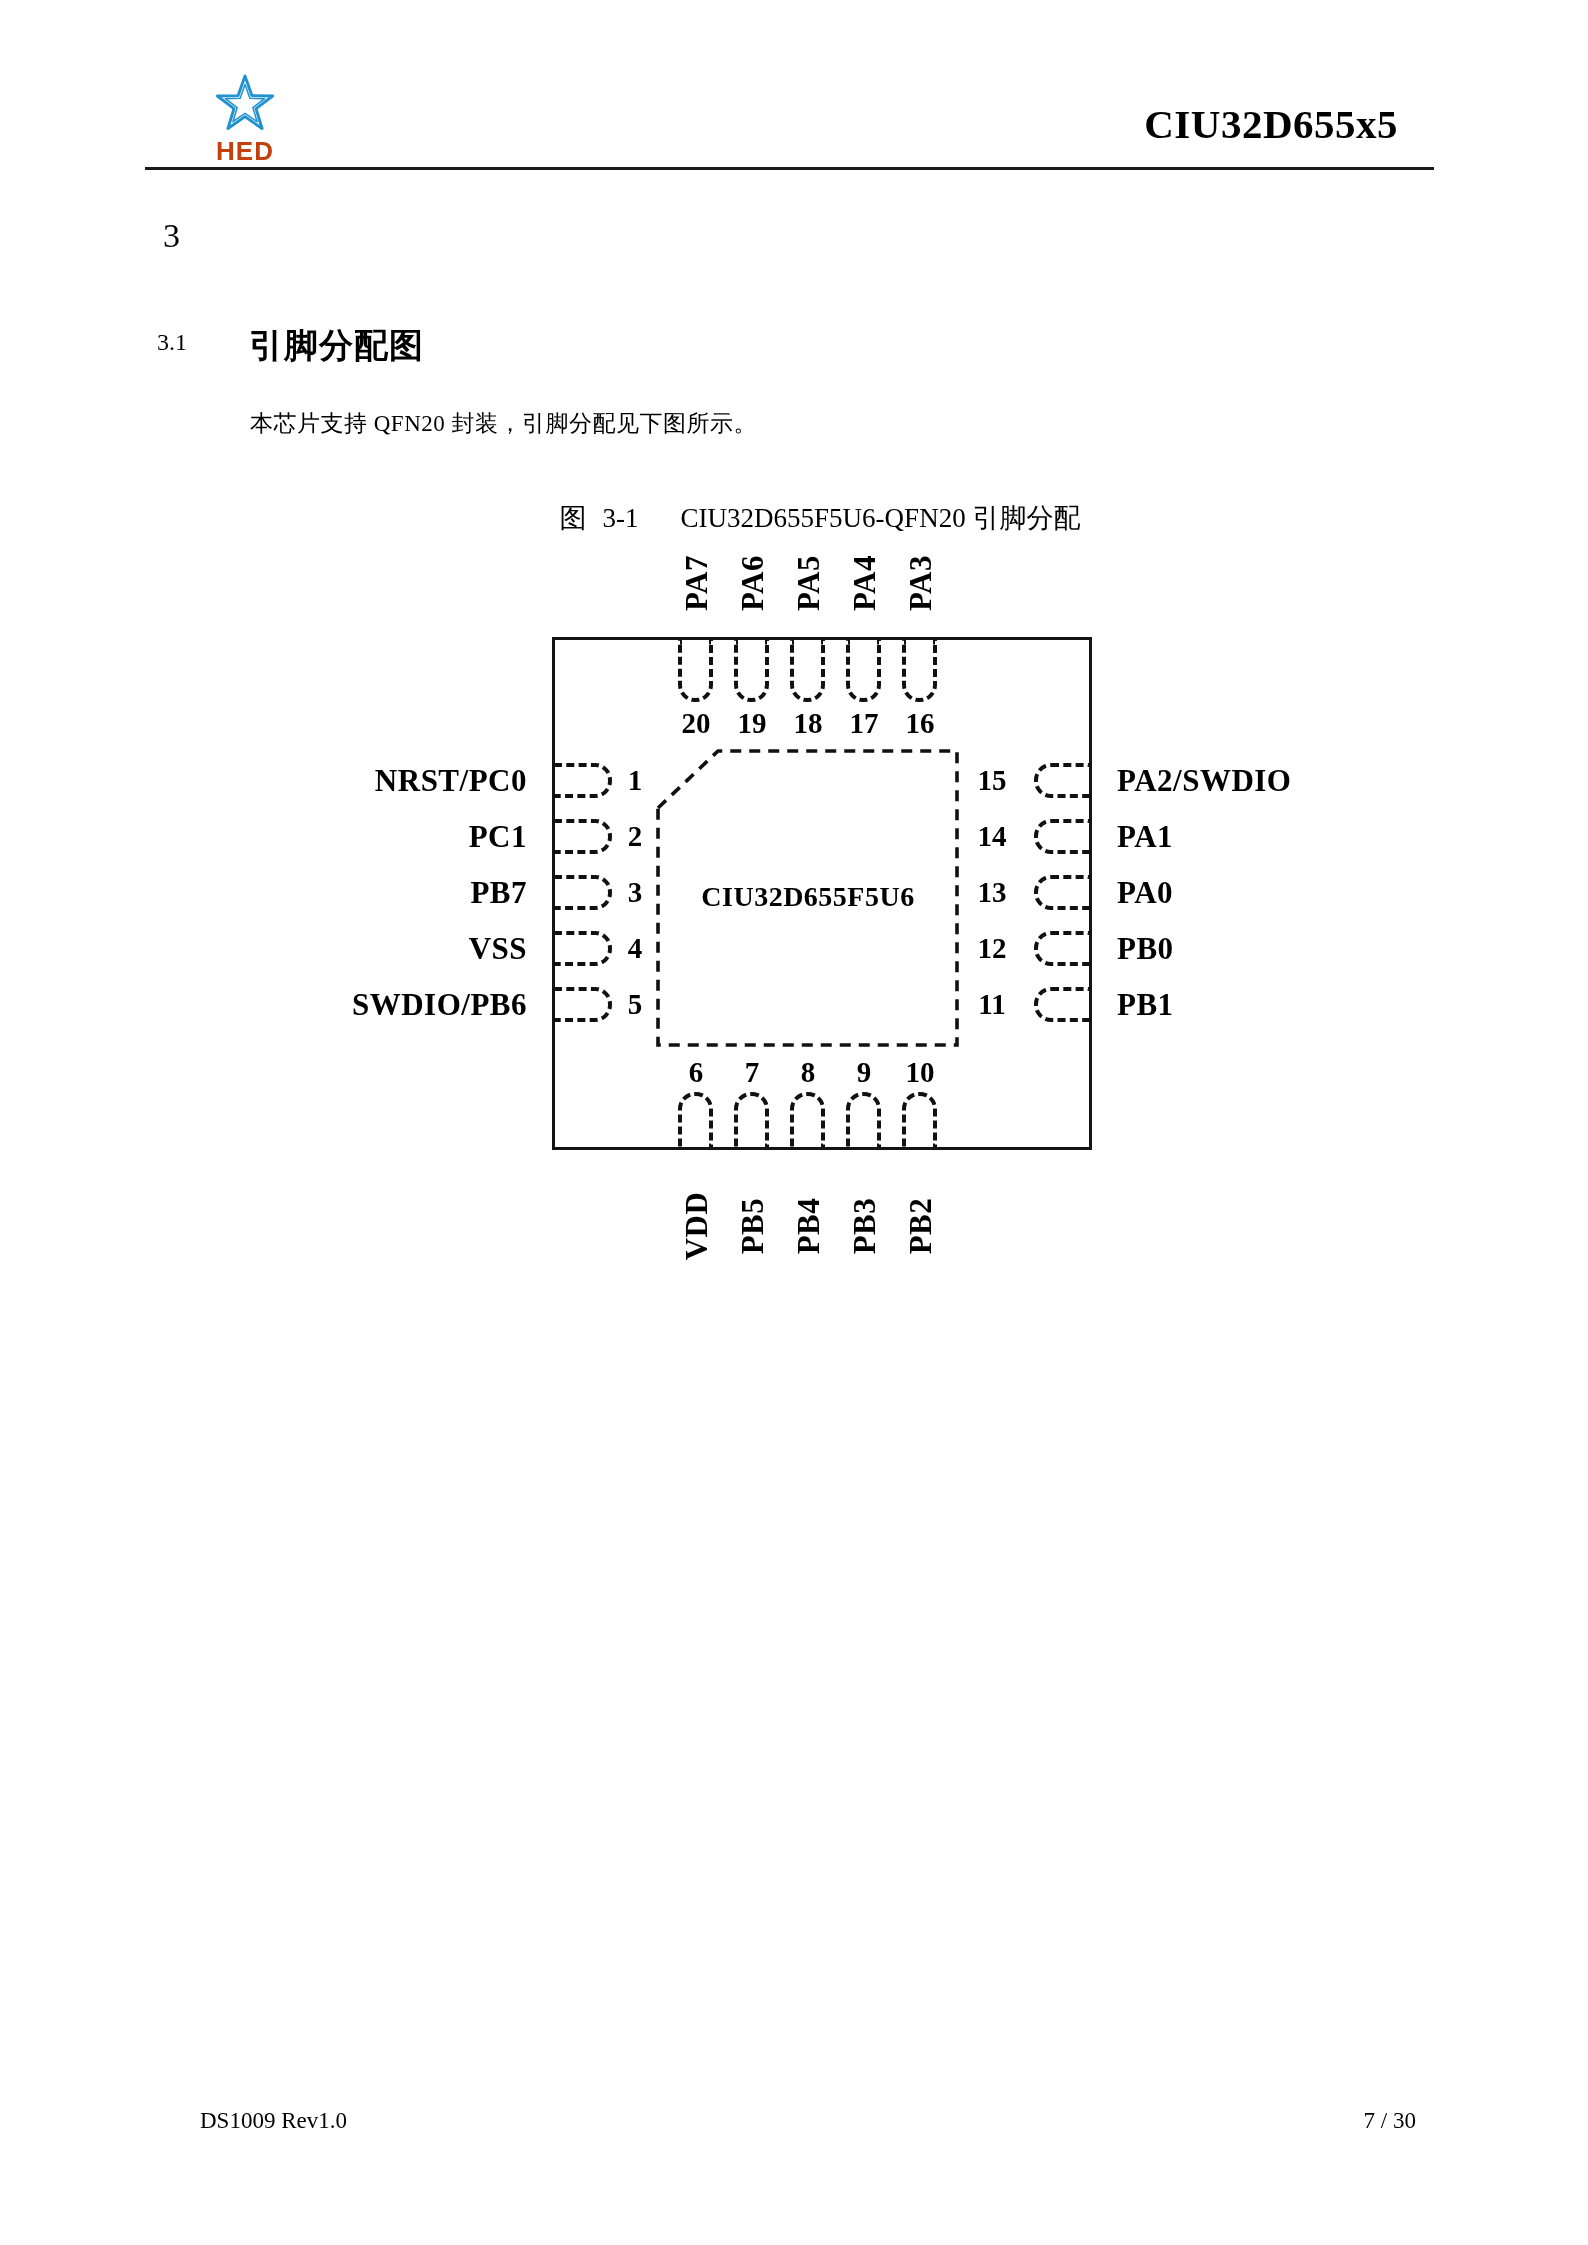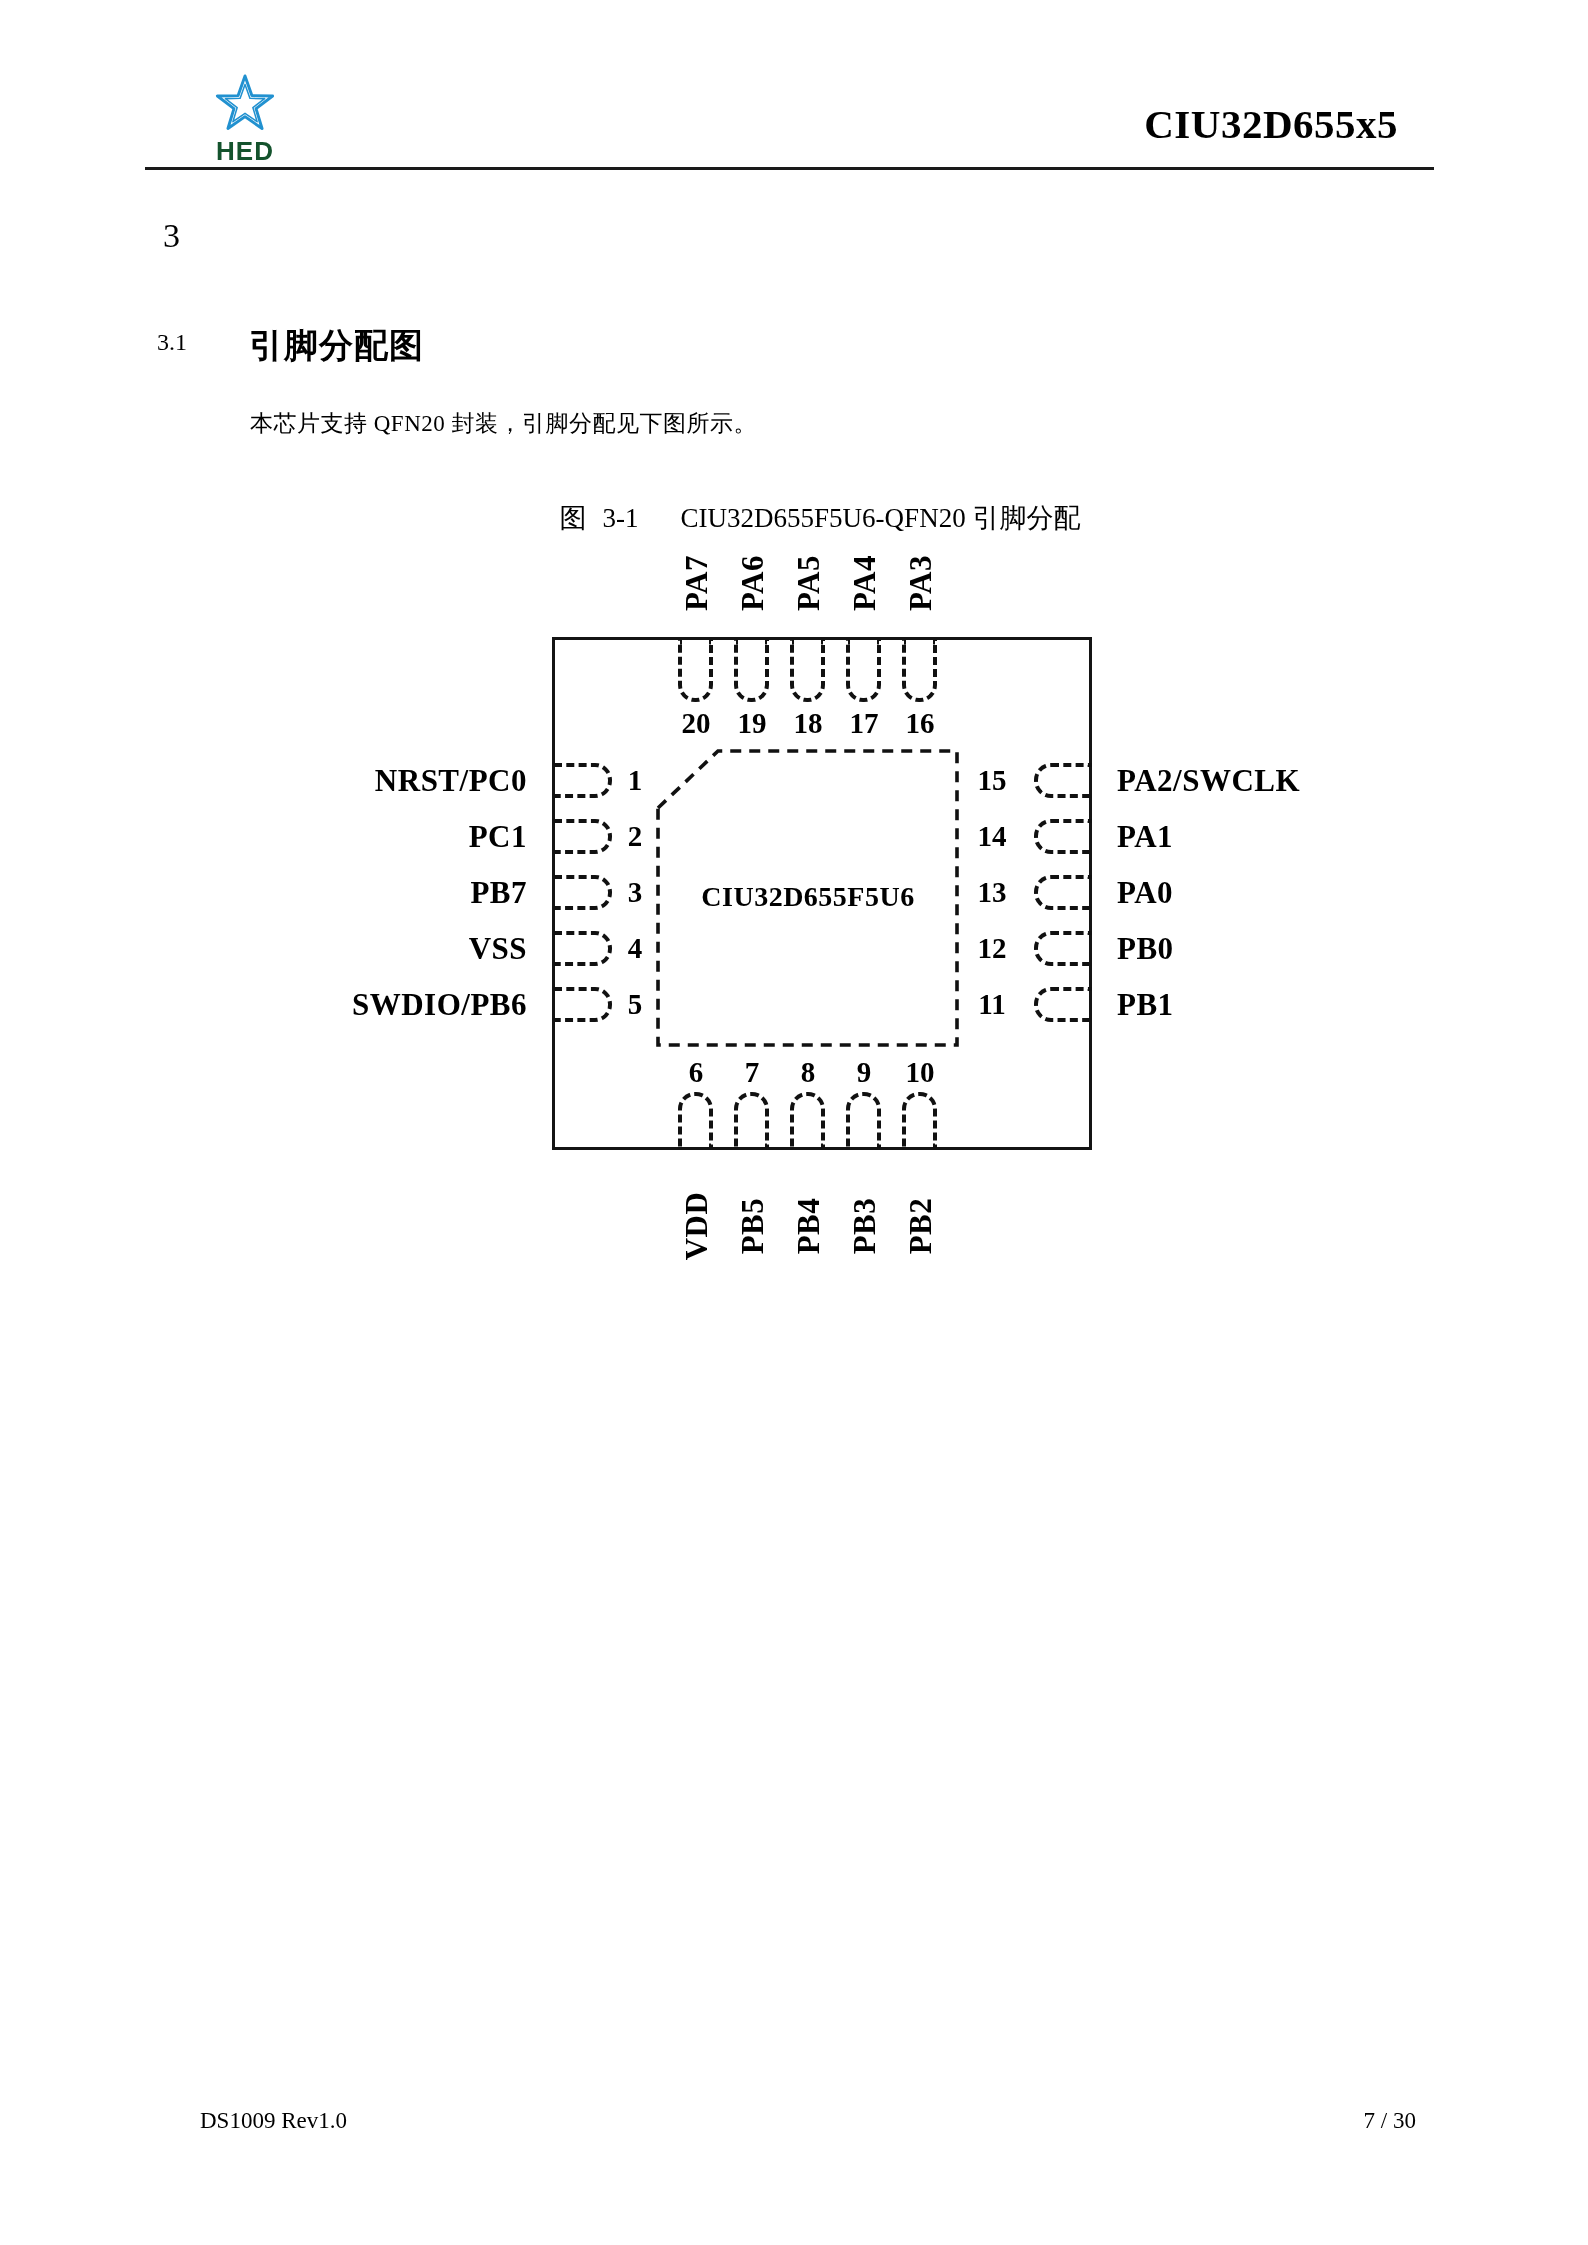--- a/index.html
+++ b/index.html
@@ -16,21 +16,21 @@
   .ctr { transform:translate(-50%,-50%); }
   .vctr { transform:translateY(-50%); }
   .rot { transform:translate(-50%,-50%) rotate(-90deg); }
 
   
   .logo-box { position:absolute; left:212px; top:74px; width:66px; height:88px; }
   .logo-star { position:absolute; left:2px; top:0; }
   .logo-text {
     position:absolute; left:0; top:62px; width:66px; text-align:center;
     font-family:"Liberation Sans","DejaVu Sans",sans-serif;
-    font-weight:bold; font-size:26px; color:#14532d; letter-spacing:1px;
+    font-weight:bold; font-size:26px; color:#c2410c; letter-spacing:1px;
   }
   .doc-title {
     position:absolute; right:190px; top:100px;
     font-size:41px; font-weight:bold; letter-spacing:0.5px;
   }
   .header-rule { position:absolute; left:145px; top:167px; width:1289px; height:3px; background:#1a1a1a; }
 
   
   .h1-num { position:absolute; left:163px; top:217px; font-size:34px; }
   .h1-title {
@@ -136,21 +136,21 @@
   <div class="pin pin-right" style="left:1034px;top:763px;"></div>
   <div class="pin pin-right" style="left:1034px;top:819px;"></div>
   <div class="pin pin-right" style="left:1034px;top:875px;"></div>
   <div class="pin pin-right" style="left:1034px;top:931px;"></div>
   <div class="pin pin-right" style="left:1034px;top:987px;"></div>
   <div class="pin-num ctr abs" style="left:992px;top:780px;">15</div>
   <div class="pin-num ctr abs" style="left:992px;top:836px;">14</div>
   <div class="pin-num ctr abs" style="left:992px;top:892px;">13</div>
   <div class="pin-num ctr abs" style="left:992px;top:948px;">12</div>
   <div class="pin-num ctr abs" style="left:992px;top:1004px;">11</div>
-  <div class="pin-label vctr abs" style="left:1117px;top:780px;">PA2/SWCLK</div>
+  <div class="pin-label vctr abs" style="left:1117px;top:780px;">PA2/SWDIO</div>
   <div class="pin-label vctr abs" style="left:1117px;top:836px;">PA1</div>
   <div class="pin-label vctr abs" style="left:1117px;top:892px;">PA0</div>
   <div class="pin-label vctr abs" style="left:1117px;top:948px;">PB0</div>
   <div class="pin-label vctr abs" style="left:1117px;top:1004px;">PB1</div>
 
   <div class="pin pin-bottom" style="left:678px;top:1092px;"></div>
   <div class="pin pin-bottom" style="left:734px;top:1092px;"></div>
   <div class="pin pin-bottom" style="left:790px;top:1092px;"></div>
   <div class="pin pin-bottom" style="left:846px;top:1092px;"></div>
   <div class="pin pin-bottom" style="left:902px;top:1092px;"></div>

